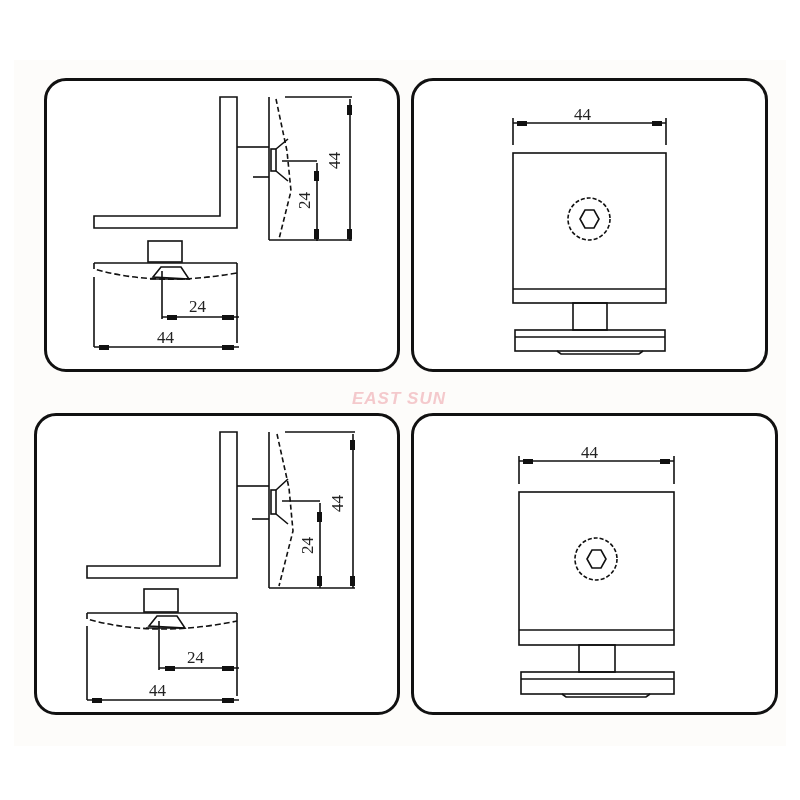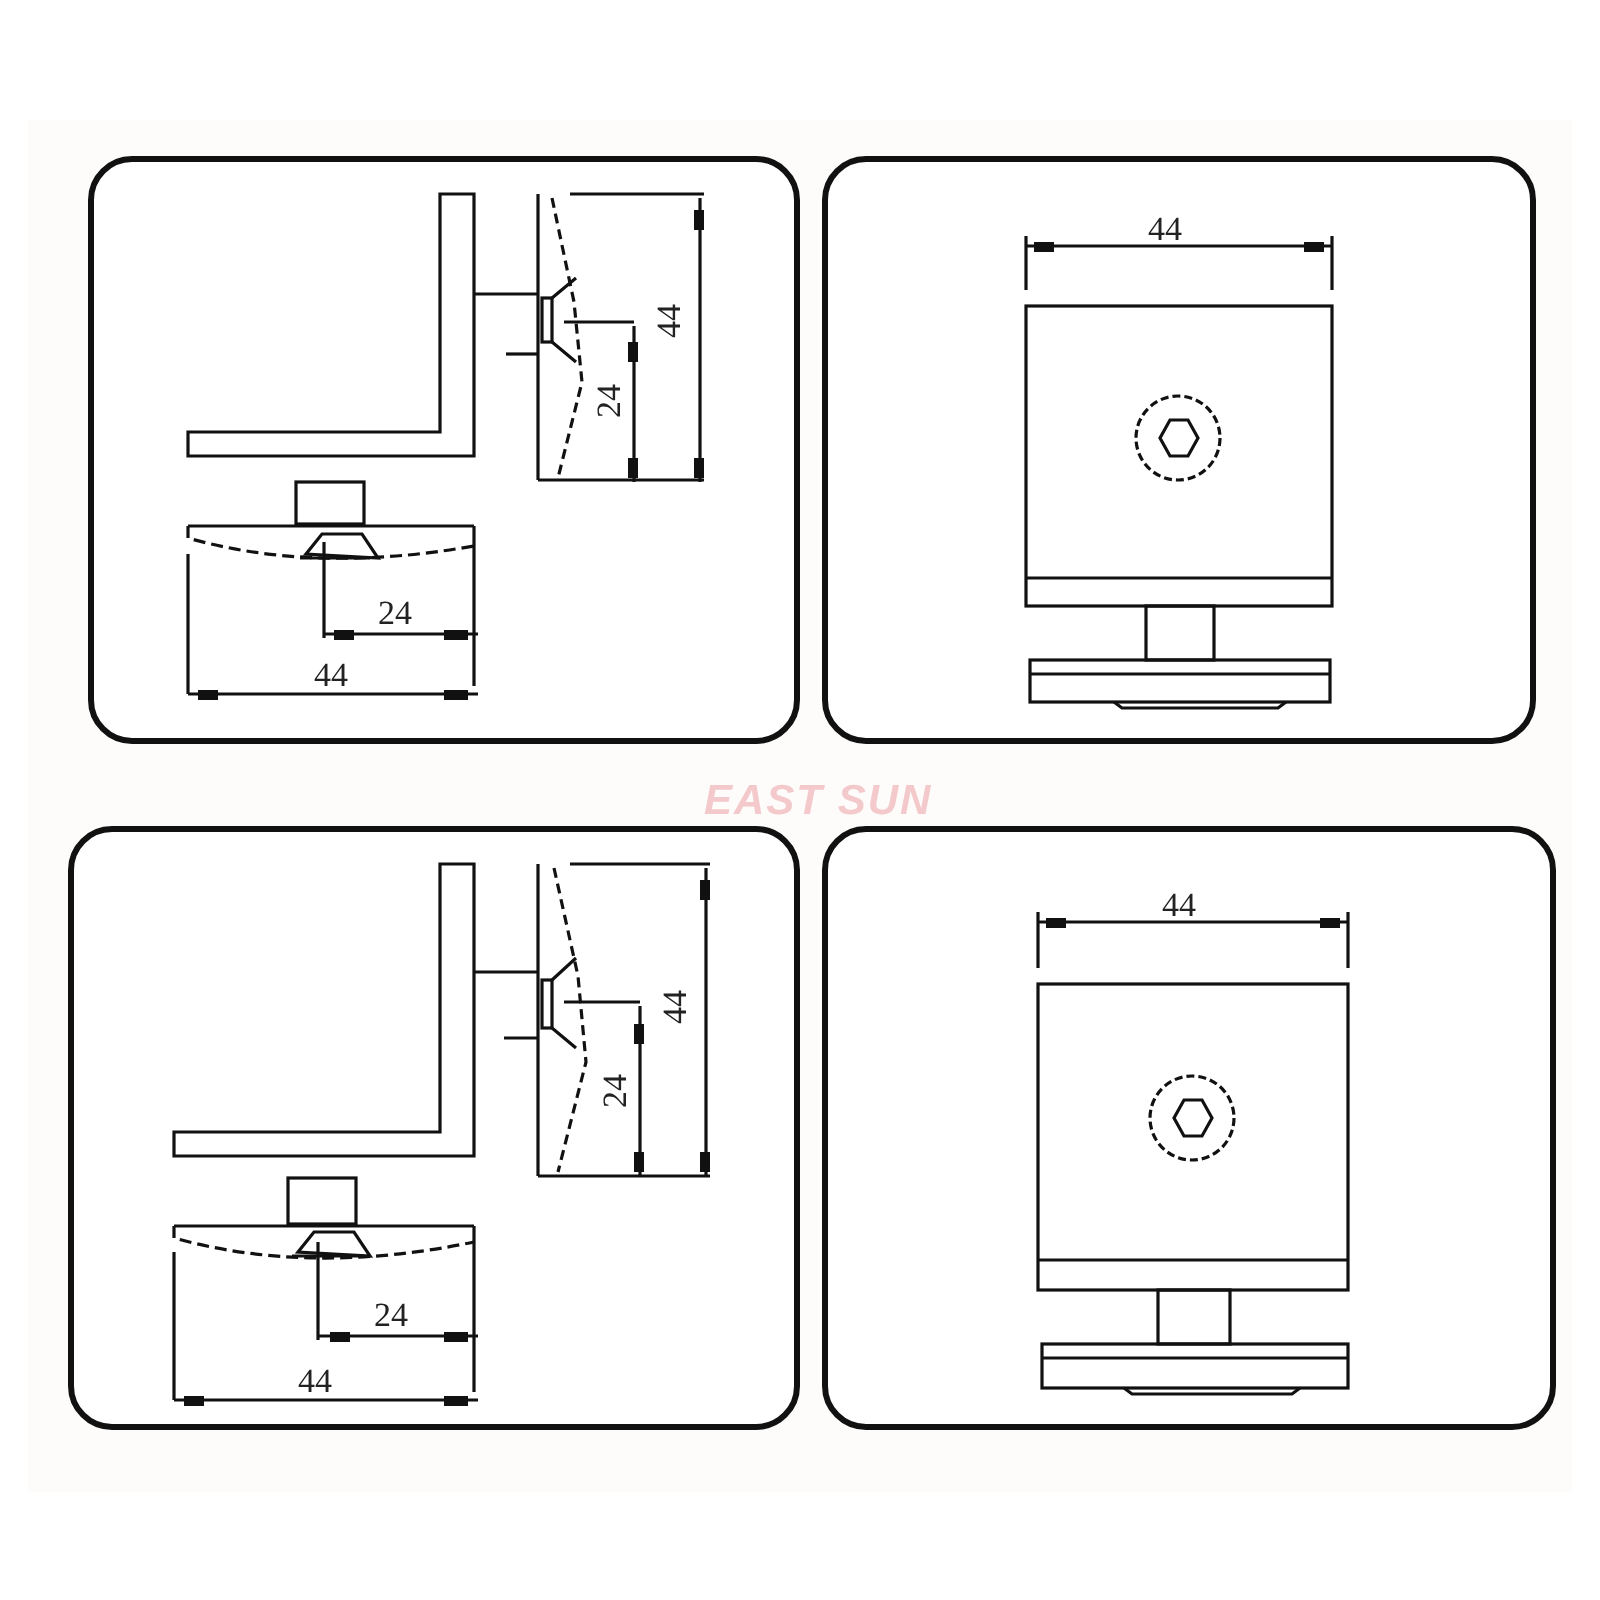--- a/index.html
+++ b/index.html
@@ -1,20 +1,20 @@
 <!DOCTYPE html>
 <html><head>
 <meta charset="utf-8">
 <style>
   html, body { margin:0; padding:0; background:#ffffff; }
   body { width:800px; height:800px; position:relative; overflow:hidden; font-family:"Liberation Serif", serif; }
   .sheet { position:absolute; left:14px; top:60px; width:772px; height:686px; background:#fdfcfa; }
   .panel { position:absolute; border:3px solid #111; border-radius:22px; background:#fff; box-sizing:border-box;text-align:center; }
   .panel svg { position:absolute; left:0; top:0; }
-  .watermark { position:absolute; left:352px; top:389px; font-family:"Liberation Sans", sans-serif; font-style:italic; font-weight:bold; font-size:21px; letter-spacing:1px; color:#f4c9cc; }
+  .watermark { position:absolute; left:352px; top:389px; font-family:"Liberation Sans", sans-serif; font-style:italic; font-weight:bold; font-size:17px; letter-spacing:1px; color:#f4c9cc; }
   .dim { font-family:"Liberation Serif", serif; font-size:17px; fill:#222; }
 </style>
 </head>
 <body>
 
 <div class="sheet"></div>
 
 <div class="panel" style="left:44px; top:78px; width:356px; height:294px;">
   <svg width="350" height="288" viewBox="0 0 350 288">
     <g fill="none" stroke="#111" stroke-width="1.6">

